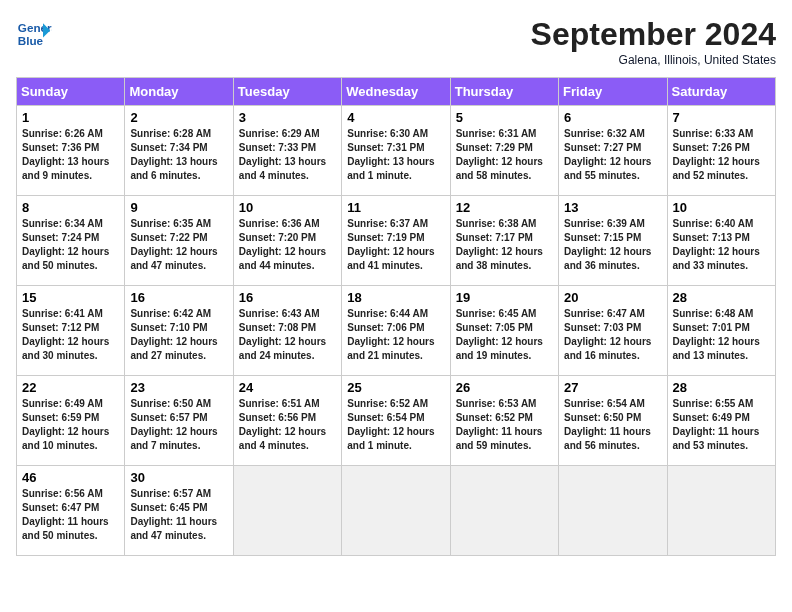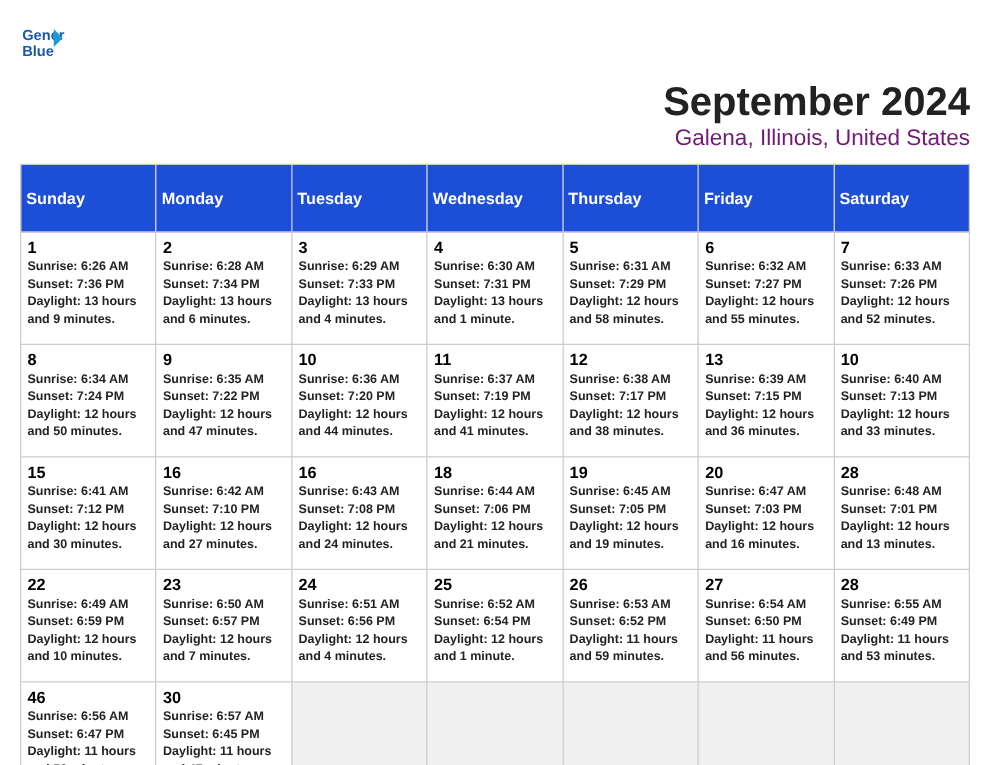--- a/index.html
+++ b/index.html
@@ -20,42 +20,41 @@
       display: flex;
       align-items: center;
       gap: 4px;
     }
     .logo-icon {
       width: 36px;
       height: 36px;
     }
     .title-block {
       text-align: right;
-      margin-top: 47px;
     }
     .month-title {
       font-size: 32px;
       font-weight: bold;
       color: #222;
     }
     .location-title {
-      font-size: 18px;
-      color: #701a75;
+      font-size: 12px;
+      color: #0f172a;
     }
     table {
       width: 100%;
       border-collapse: collapse;
       table-layout: fixed;
     }
     th {
-      background-color: #1d4ed8;
+      background-color: #8b5cf6;
       color: #fff;
       font-size: 13px;
       font-weight: bold;
-      padding: 19px 4px;
+      padding: 6px 4px;
       text-align: left;
       border: 1px solid #ccc;
     }
     td {
       vertical-align: top;
       border: 1px solid #ccc;
       padding: 4px 5px;
       font-size: 10.5px;
       height: 90px;
       background: #fff;

